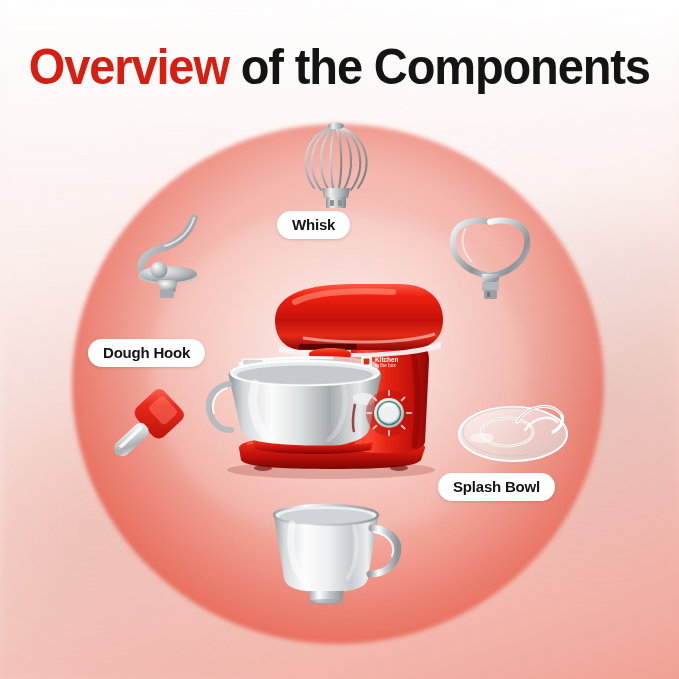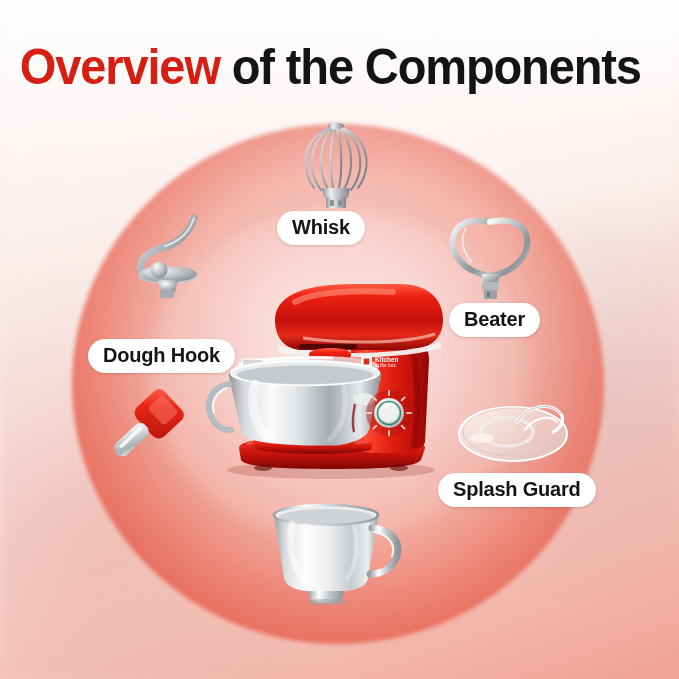--- a/index.html
+++ b/index.html
@@ -40,37 +40,37 @@
   }
   .hero-circle-inner{
     position:absolute;left:150px;top:210px;width:378px;height:330px;
     border-radius:50%;
     background:radial-gradient(ellipse at 50% 45%, rgba(255,255,255,.60) 0%, rgba(255,244,242,.28) 55%, rgba(255,235,232,0) 100%);
     filter:blur(8px);
   }
 
   
   .title-wrap{
-    position:absolute;left:0;top:38px;width:600px;text-align:center;
+    position:absolute;left:0;top:38px;width:679px;text-align:center;
     white-space:nowrap;
   }
   .title{
     font-family:"Liberation Sans","DejaVu Sans",sans-serif;
     font-size:50px;font-weight:bold;letter-spacing:-1.2px;
     transform:scaleX(.94);display:inline-block;
   }
   .title .red{color:#d61f12;}
   .title .blk{color:#141414;}
 
   
   .pill{
     position:absolute;
     background:#fff;border-radius:20px;
     padding:5px 15px 6px;
-    font-size:20px;font-weight:bold;color:#141414;
+    font-size:15px;font-weight:bold;color:#141414;
     letter-spacing:-.2px;white-space:nowrap;
     box-shadow:0 1px 3px rgba(120,40,30,.22);
     line-height:1.15;
   }
 
   
   .part{position:absolute;}
   svg{display:block;overflow:visible;}
 
   
@@ -168,21 +168,20 @@
         <path d="M54 62 C80 58 96 40 90 20 C86 8 68 4 54 8"></path>
         <path d="M54 8 L54 62"></path>
       </g>
       <path d="M30 14 C24 24 26 38 36 48" fill="none" stroke="#eff1f2" stroke-width="1.8" opacity=".8"></path>
       <path d="M46 60 h18 l-2 10 h-14 z" fill="url(#beatg)"></path>
       <rect x="46" y="68" width="17" height="9" rx="1.4" fill="#b3b8bc"></rect>
       <rect x="48" y="76" width="13" height="9" rx="1.4" fill="#9aa0a4"></rect>
       <rect x="51" y="78" width="3" height="5" fill="#70767a"></rect>
     </svg>
   </div>
-  <div class="pill" style="left:449px;top:303px;">Beater</div>
 
   <div class="part" style="left:96px;top:384px;">
     <svg width="96" height="88" viewBox="0 0 96 88">
       <defs>
         <linearGradient id="blade" x1="0" y1="0" x2="1" y2="1">
           <stop offset="0" stop-color="#ff6a5a"></stop>
             <stop offset=".35" stop-color="#e8281a"></stop>
           <stop offset="1" stop-color="#b7130a"></stop>
         </linearGradient>
         <linearGradient id="handle" x1="0" y1="0" x2="1" y2="1">
@@ -215,21 +214,21 @@
       <ellipse cx="58" cy="46" rx="54" ry="27" fill="none" stroke="#fefefe" stroke-width="2"></ellipse>
       <ellipse cx="58" cy="44" rx="50" ry="24" fill="none" stroke="#cfc8c7" stroke-width="1" opacity=".8"></ellipse>
       <ellipse cx="52" cy="44" rx="26" ry="14" fill="none" stroke="#ffffff" stroke-width="2.6"></ellipse>
       <ellipse cx="52" cy="44" rx="26" ry="14" fill="none" stroke="#c9c2c1" stroke-width="1" opacity=".7"></ellipse>
       <path d="M62 34 C74 16 96 14 106 26 C110 32 106 40 98 44" fill="none" stroke="#ffffff" stroke-width="3.2" stroke-linecap="round"></path>
       <path d="M62 34 C74 16 96 14 106 26" fill="none" stroke="#cdc6c5" stroke-width="1.1" stroke-linecap="round"></path>
       <path d="M70 42 C80 28 96 27 102 34" fill="none" stroke="#ffffff" stroke-width="2.4" stroke-linecap="round" opacity=".9"></path>
       <ellipse cx="27" cy="50" rx="12" ry="5" fill="#fff" opacity=".5"></ellipse>
     </svg>
   </div>
-  <div class="pill" style="left:438px;top:473px;">Splash Guard</div>
+  <div class="pill" style="left:438px;top:473px;">Splash Bowl</div>
 
   <div class="part" style="left:262px;top:492px;">
     <svg width="150" height="112" viewBox="0 0 150 112">
       <defs>
         <linearGradient id="bowlbody" x1="0" y1="0" x2="1" y2="0">
           <stop offset="0" stop-color="#9ba0a4"></stop>
             <stop offset=".10" stop-color="#d9dcde"></stop>
           <stop offset=".30" stop-color="#fdfdfd"></stop>
             <stop offset=".52" stop-color="#eef0f1"></stop>
           <stop offset=".74" stop-color="#c8ccd0"></stop>

